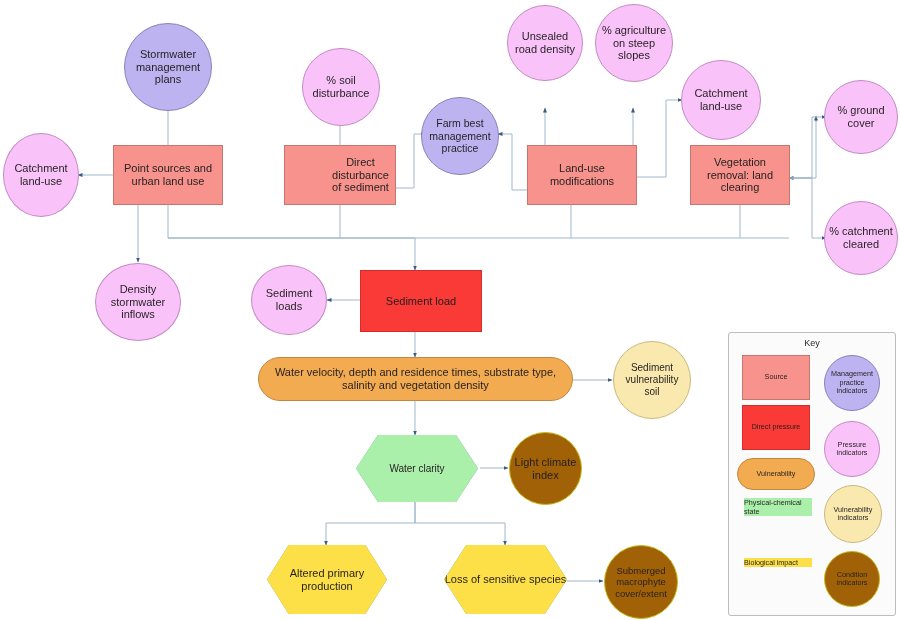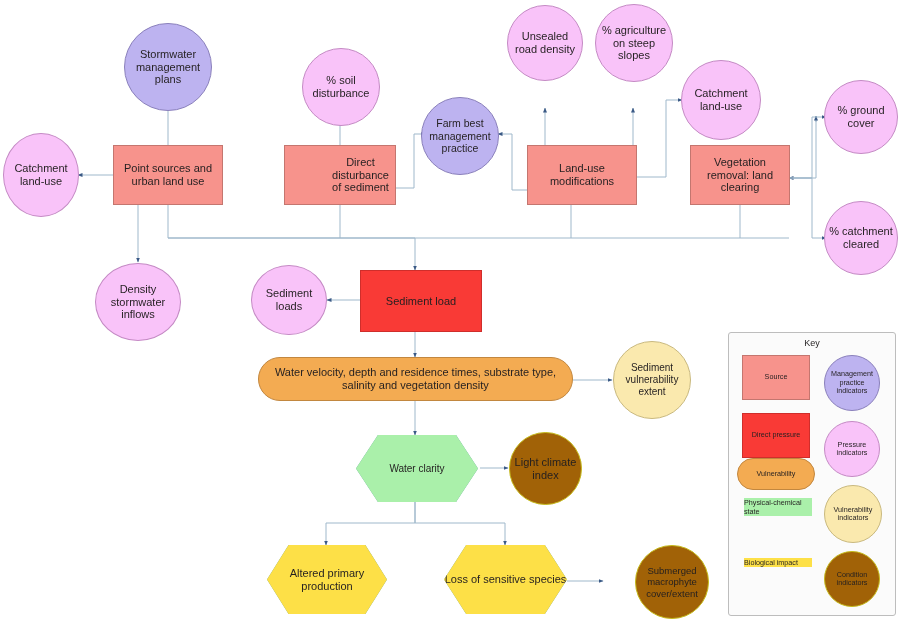--- a/index.html
+++ b/index.html
@@ -220,21 +220,21 @@
 
   <div class="node rect pressure" style="left:360px;top:270px;width:122px;height:62px;font-size:11px;">
     <span>Sediment load</span>
   </div>
 
   <div class="node stadium" style="left:258px;top:357px;width:315px;height:44px;font-size:11px;">
     <span>Water velocity, depth and residence times, substrate type, salinity and vegetation density</span>
   </div>
 
   <div class="node circle vuln" style="left:613px;top:341px;width:78px;height:78px;font-size:10px;">
-    <span>Sediment vulnerability extent</span>
+    <span>Sediment vulnerability soil</span>
   </div>
 
   <div class="hexwrap" style="left:356px;top:435px;width:122px;height:67px;">
     <div class="hexshape state" style="font-size:10px;">
       <span>Water clarity</span>
     </div>
   </div>
 
   <div class="node circle cond" style="left:509px;top:432px;width:73px;height:73px;font-size:11px;">
     <span>Light climate index</span>
@@ -245,32 +245,32 @@
       <span>Altered primary production</span>
     </div>
   </div>
 
   <div class="hexwrap" style="left:444px;top:545px;width:123px;height:69px;">
     <div class="hexshape bio" style="font-size:11px;">
       <span>Loss of sensitive species</span>
     </div>
   </div>
 
-  <div class="node circle cond" style="left:635px;top:545px;width:74px;height:74px;font-size:9.5px;">
+  <div class="node circle cond" style="left:604px;top:545px;width:74px;height:74px;font-size:9.5px;">
     <span>Submerged macrophyte cover/extent</span>
   </div>
 
   <div id="keybox">
     <div id="keytitle">Key</div>
 
     <div class="keynode rect" style="left:13px;top:22px;width:68px;height:45px;">
       <span>Source</span>
     </div>
 
-    <div class="keynode rect pressure" style="left:13px;top:80px;width:68px;height:45px;">
+    <div class="keynode rect pressure" style="left:13px;top:72px;width:68px;height:45px;">
       <span>Direct pressure</span>
     </div>
 
     <div class="keynode stadium" style="left:8px;top:125px;width:78px;height:32px;">
       <span>Vulnerability</span>
     </div>
 
     <div class="keyhexwrap" style="left:15px;top:165px;width:68px;height:52px;">
       <div class="hexshape state">
         <span>Physical-chemical state</span>

